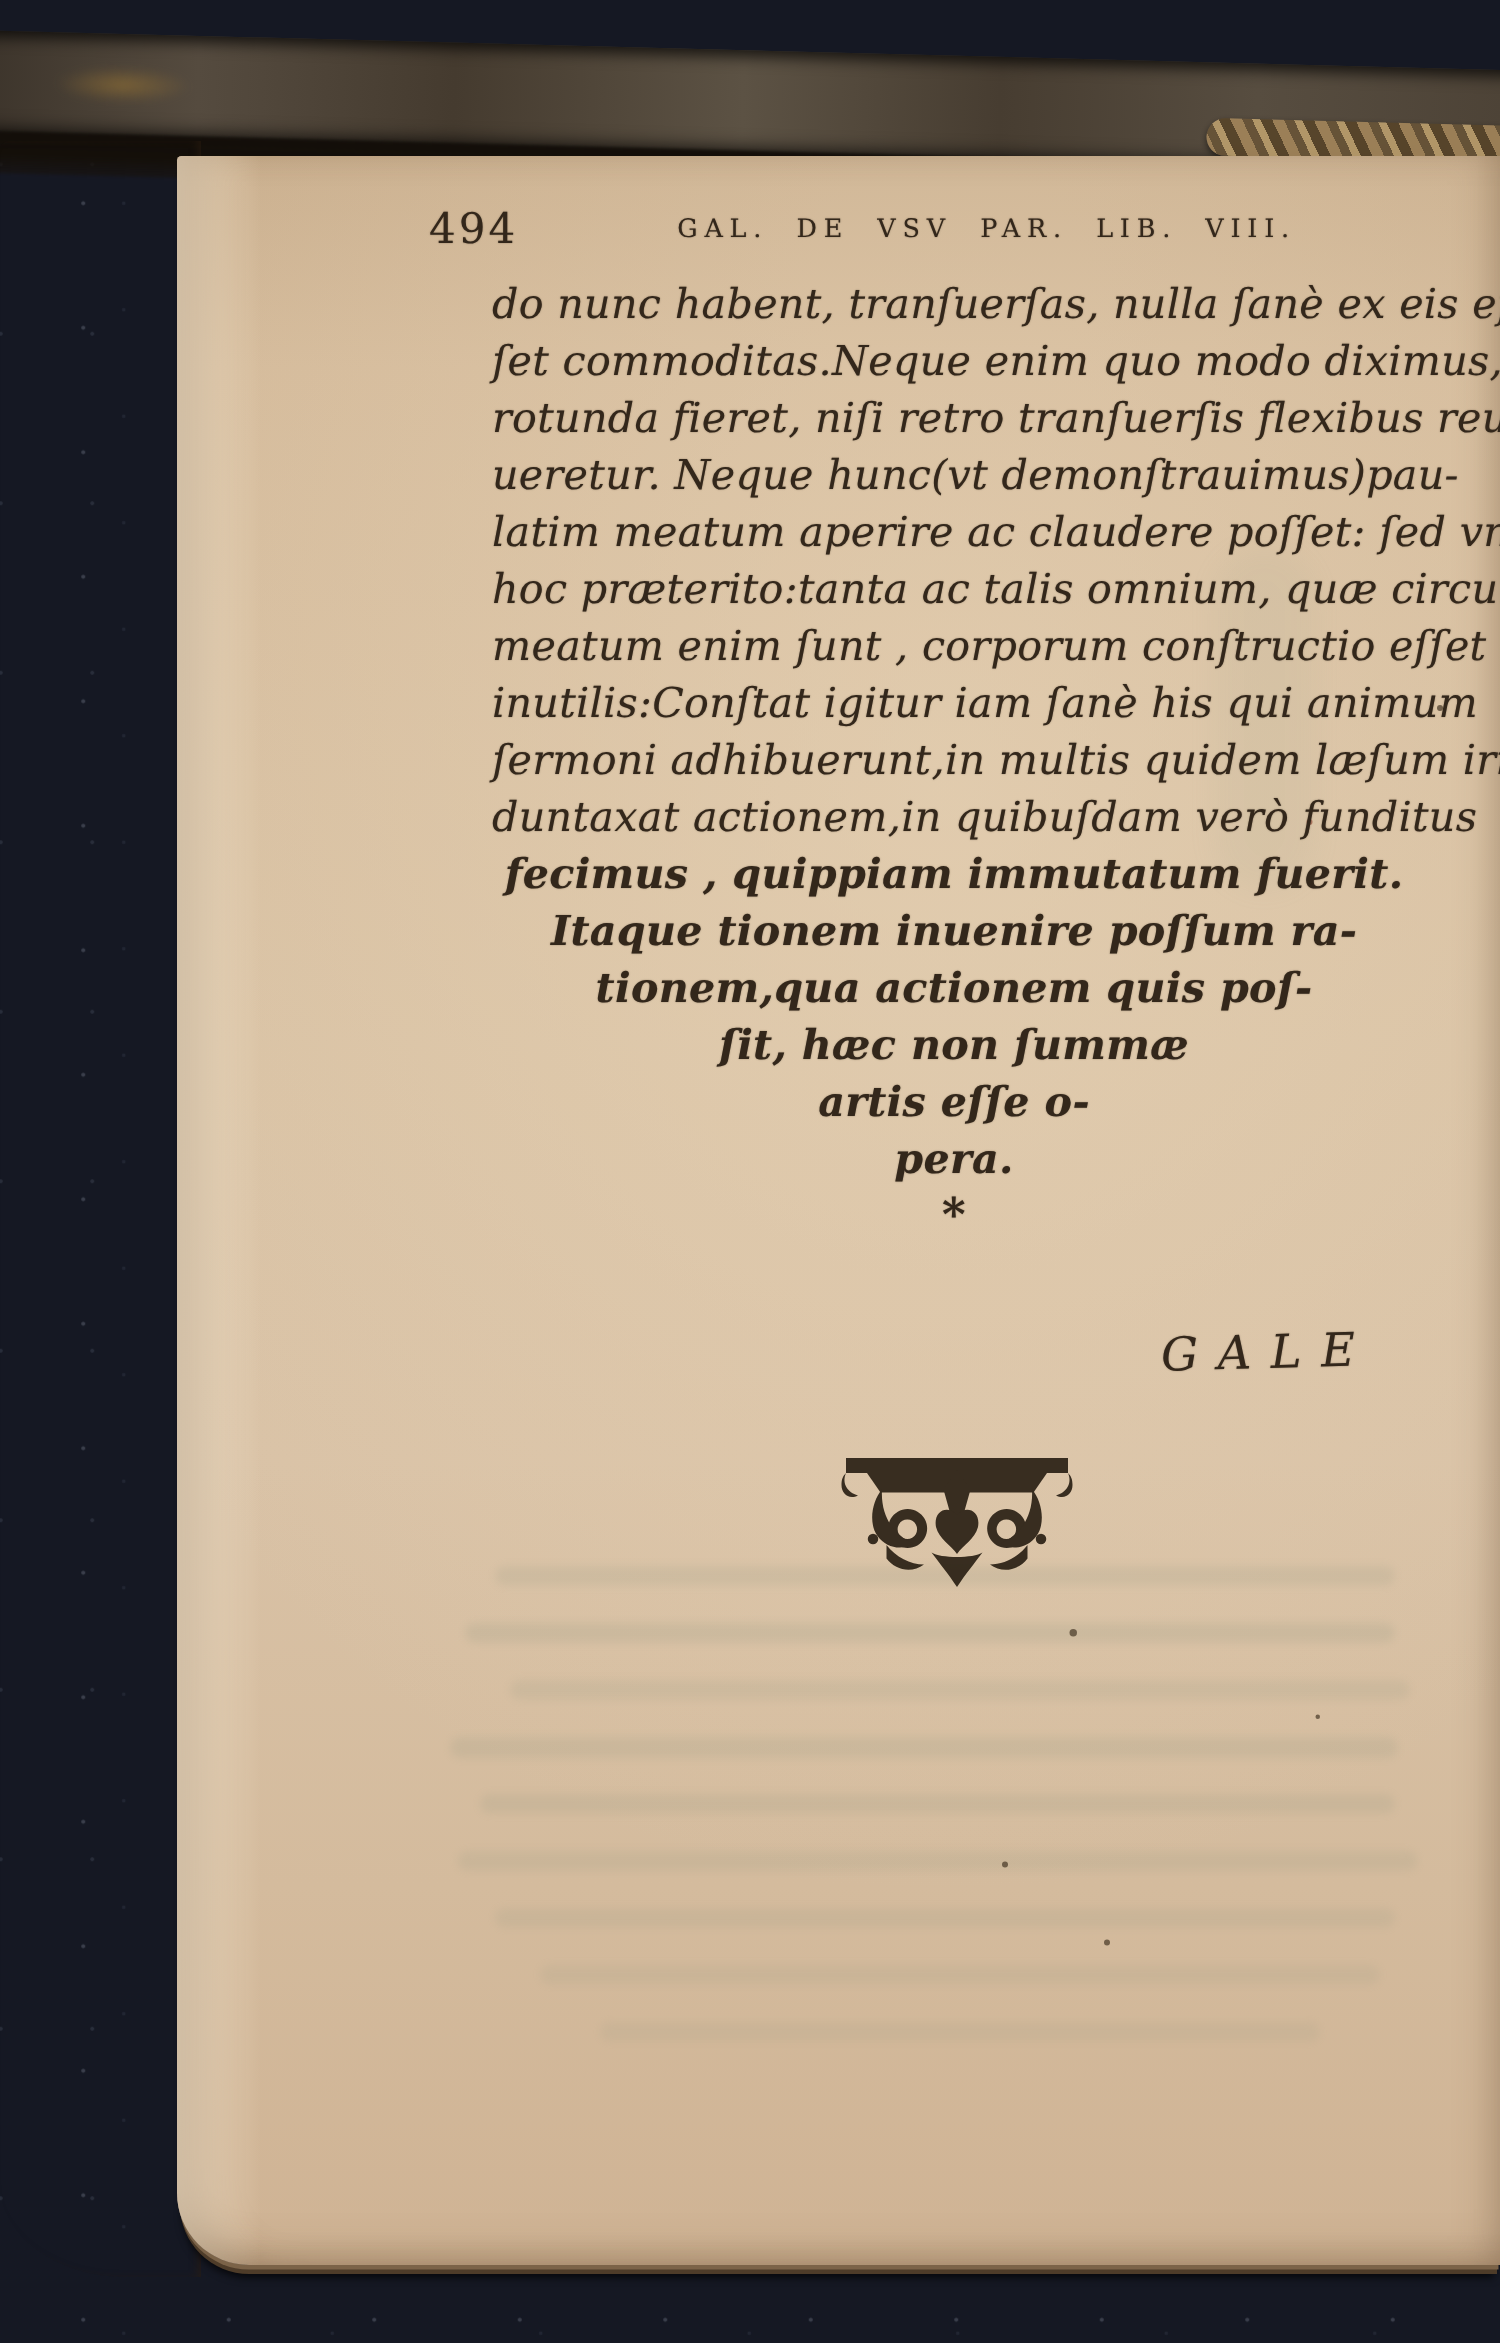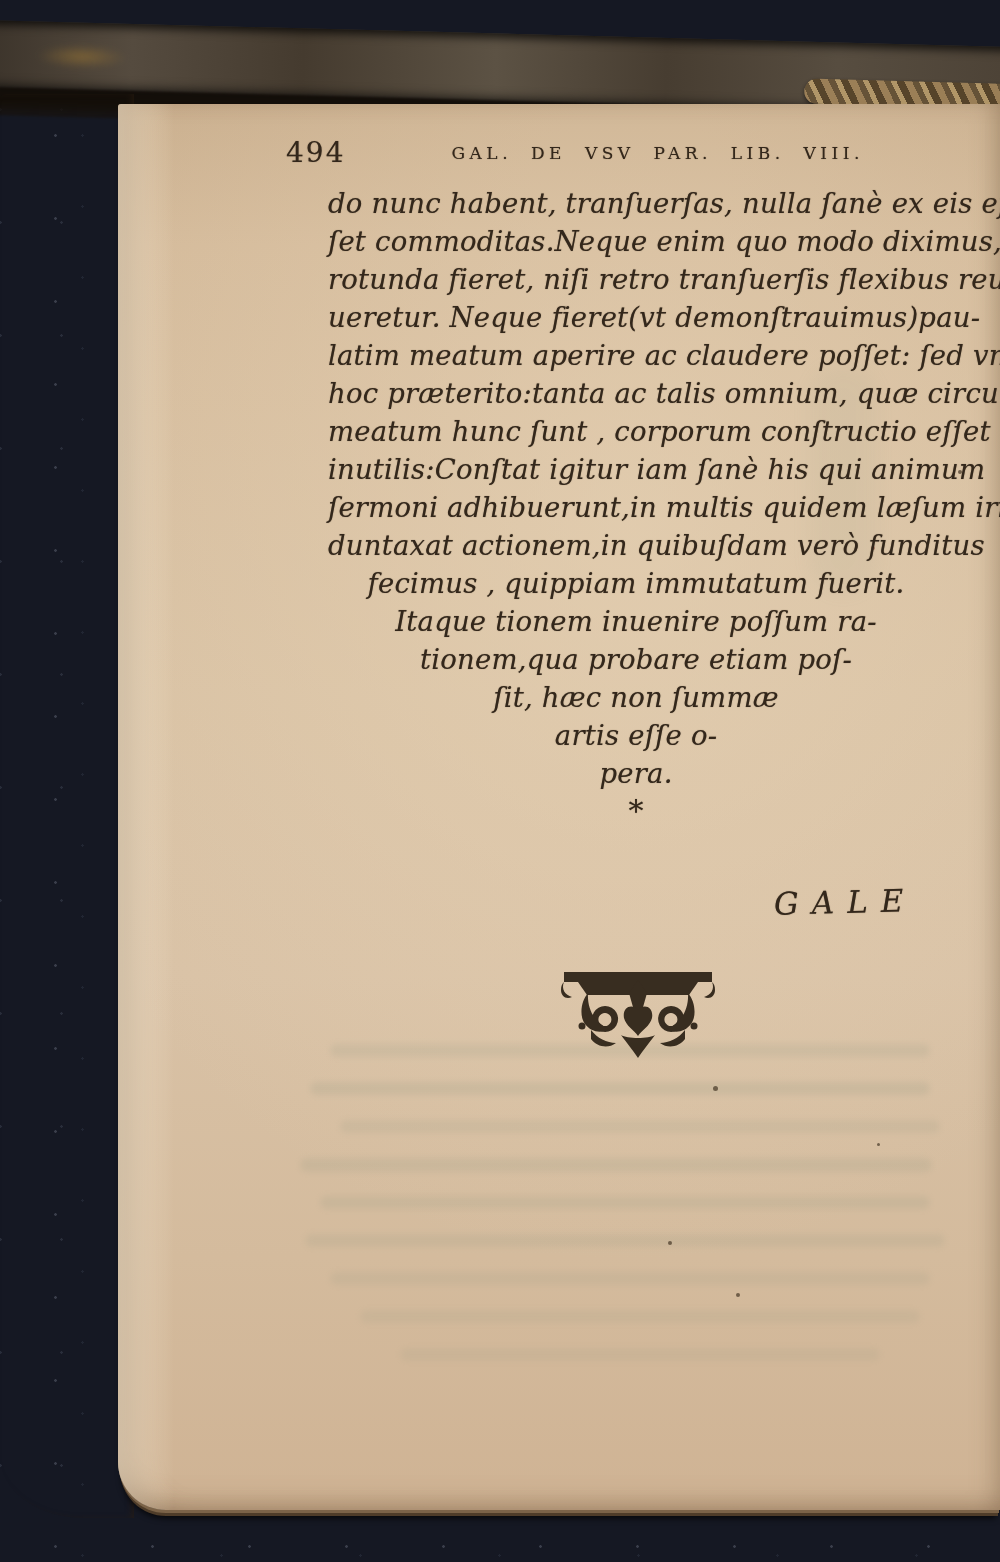--- a/index.html
+++ b/index.html
@@ -66,21 +66,21 @@
   
   .ink{color:#33271b;text-shadow:0 0 1px rgba(46,33,20,.5);}
   .headrow{position:absolute;left:168px;top:32px;right:58px;display:flex;align-items:center;}
   .folio{font-size:28px;letter-spacing:2px;}
   .running{flex:1;text-align:center;font-size:17px;letter-spacing:4.5px;word-spacing:9px;padding-left:28px;}
 
   .body-block{position:absolute;left:210px;top:80px;width:616px;
               font-style:italic;font-size:27.5px;line-height:38px;letter-spacing:.2px;}
   .ln{height:38px;white-space:nowrap;}
   .just{text-align:justify;text-align-last:justify;}
-  .ctr{text-align:center;white-space:normal;}
+  .ctr{text-align:center;white-space:normal;font-weight:bold;}
   .star{text-align:center;font-size:30px;font-style:normal;}
 
   .catchword{position:absolute;right:84px;top:780px;font-style:italic;font-size:31px;
              letter-spacing:13px;transform:rotate(-1.5deg);}
 
   .ornament{position:absolute;left:440px;top:862px;width:160px;height:100px;}
   .ornament svg{display:block;width:100%;height:100%;}
   .orn-fill{fill:#2c2216;opacity:.93;}
 
   
@@ -124,30 +124,30 @@
 
     <div class="headrow ink">
       <span class="folio">494</span>
       <span class="running">GAL. DE VSV PAR. LIB. VIII.</span>
     </div>
 
     <div class="body-block ink">
       <div class="ln just">do nunc habent, tranſuerſas, nulla ſanè ex eis eſ-</div>
       <div class="ln just">ſet commoditas.Neque enim quo  modo diximus,</div>
       <div class="ln just">rotunda fieret, niſi retro tranſuerſis flexibus reuol</div>
-      <div class="ln just">ueretur. Neque fieret(vt demonſtrauimus)pau-</div>
+      <div class="ln just">ueretur. Neque hunc(vt demonſtrauimus)pau-</div>
       <div class="ln just">latim meatum aperire ac claudere poſſet: ſed vno</div>
       <div class="ln just">hoc præterito:tanta ac talis omnium, quæ circum</div>
-      <div class="ln just">meatum hunc ſunt , corporum conſtructio eſſet</div>
+      <div class="ln just">meatum enim ſunt , corporum conſtructio eſſet</div>
       <div class="ln just">inutilis:Conſtat igitur iam ſanè his qui animum</div>
       <div class="ln just">ſermoni adhibuerunt,in multis quidem læſum iri</div>
       <div class="ln just">duntaxat actionem,in quibuſdam verò funditus</div>
       <div class="ln ctr">fecimus , quippiam immutatum fuerit.</div>
       <div class="ln ctr">Itaque tionem inuenire poſſum ra-</div>
-      <div class="ln ctr">tionem,qua probare etiam poſ-</div>
+      <div class="ln ctr">tionem,qua actionem quis poſ-</div>
       <div class="ln ctr">ſit, hæc non ſummæ</div>
       <div class="ln ctr">artis eſſe o-</div>
       <div class="ln ctr">pera.</div>
       <div class="ln ctr star">*</div>
     </div>
 
     <div class="catchword ink">GALE</div>
 
     <div class="ornament">
       <svg viewBox="0 0 160 100" xmlns="http://www.w3.org/2000/svg">

